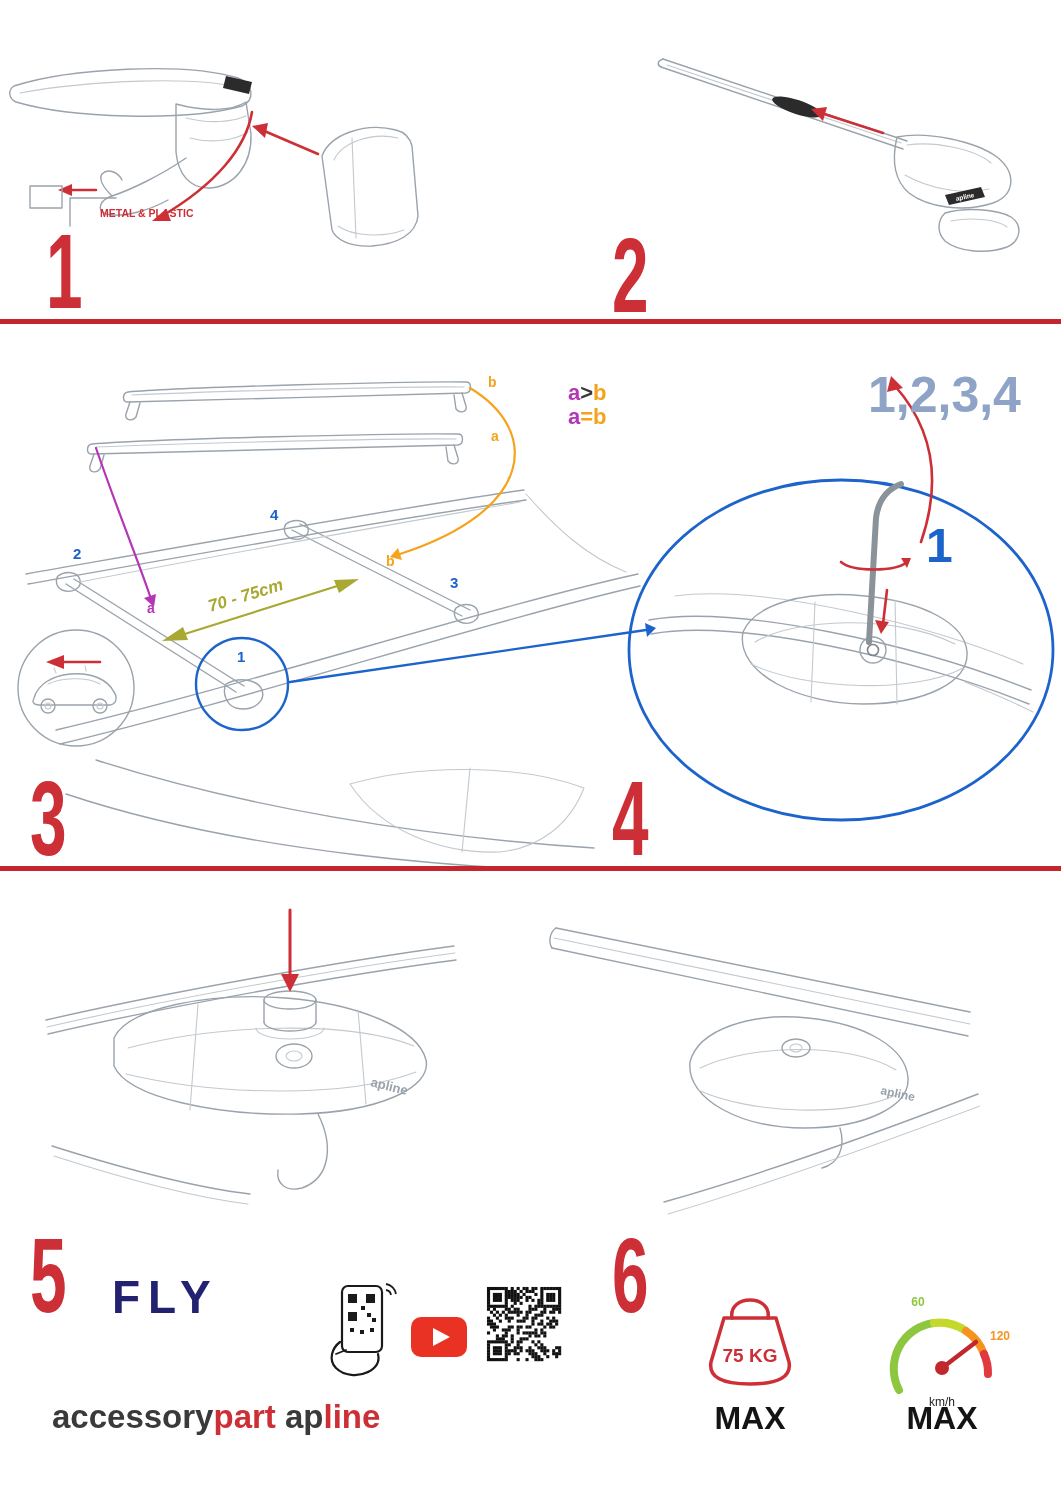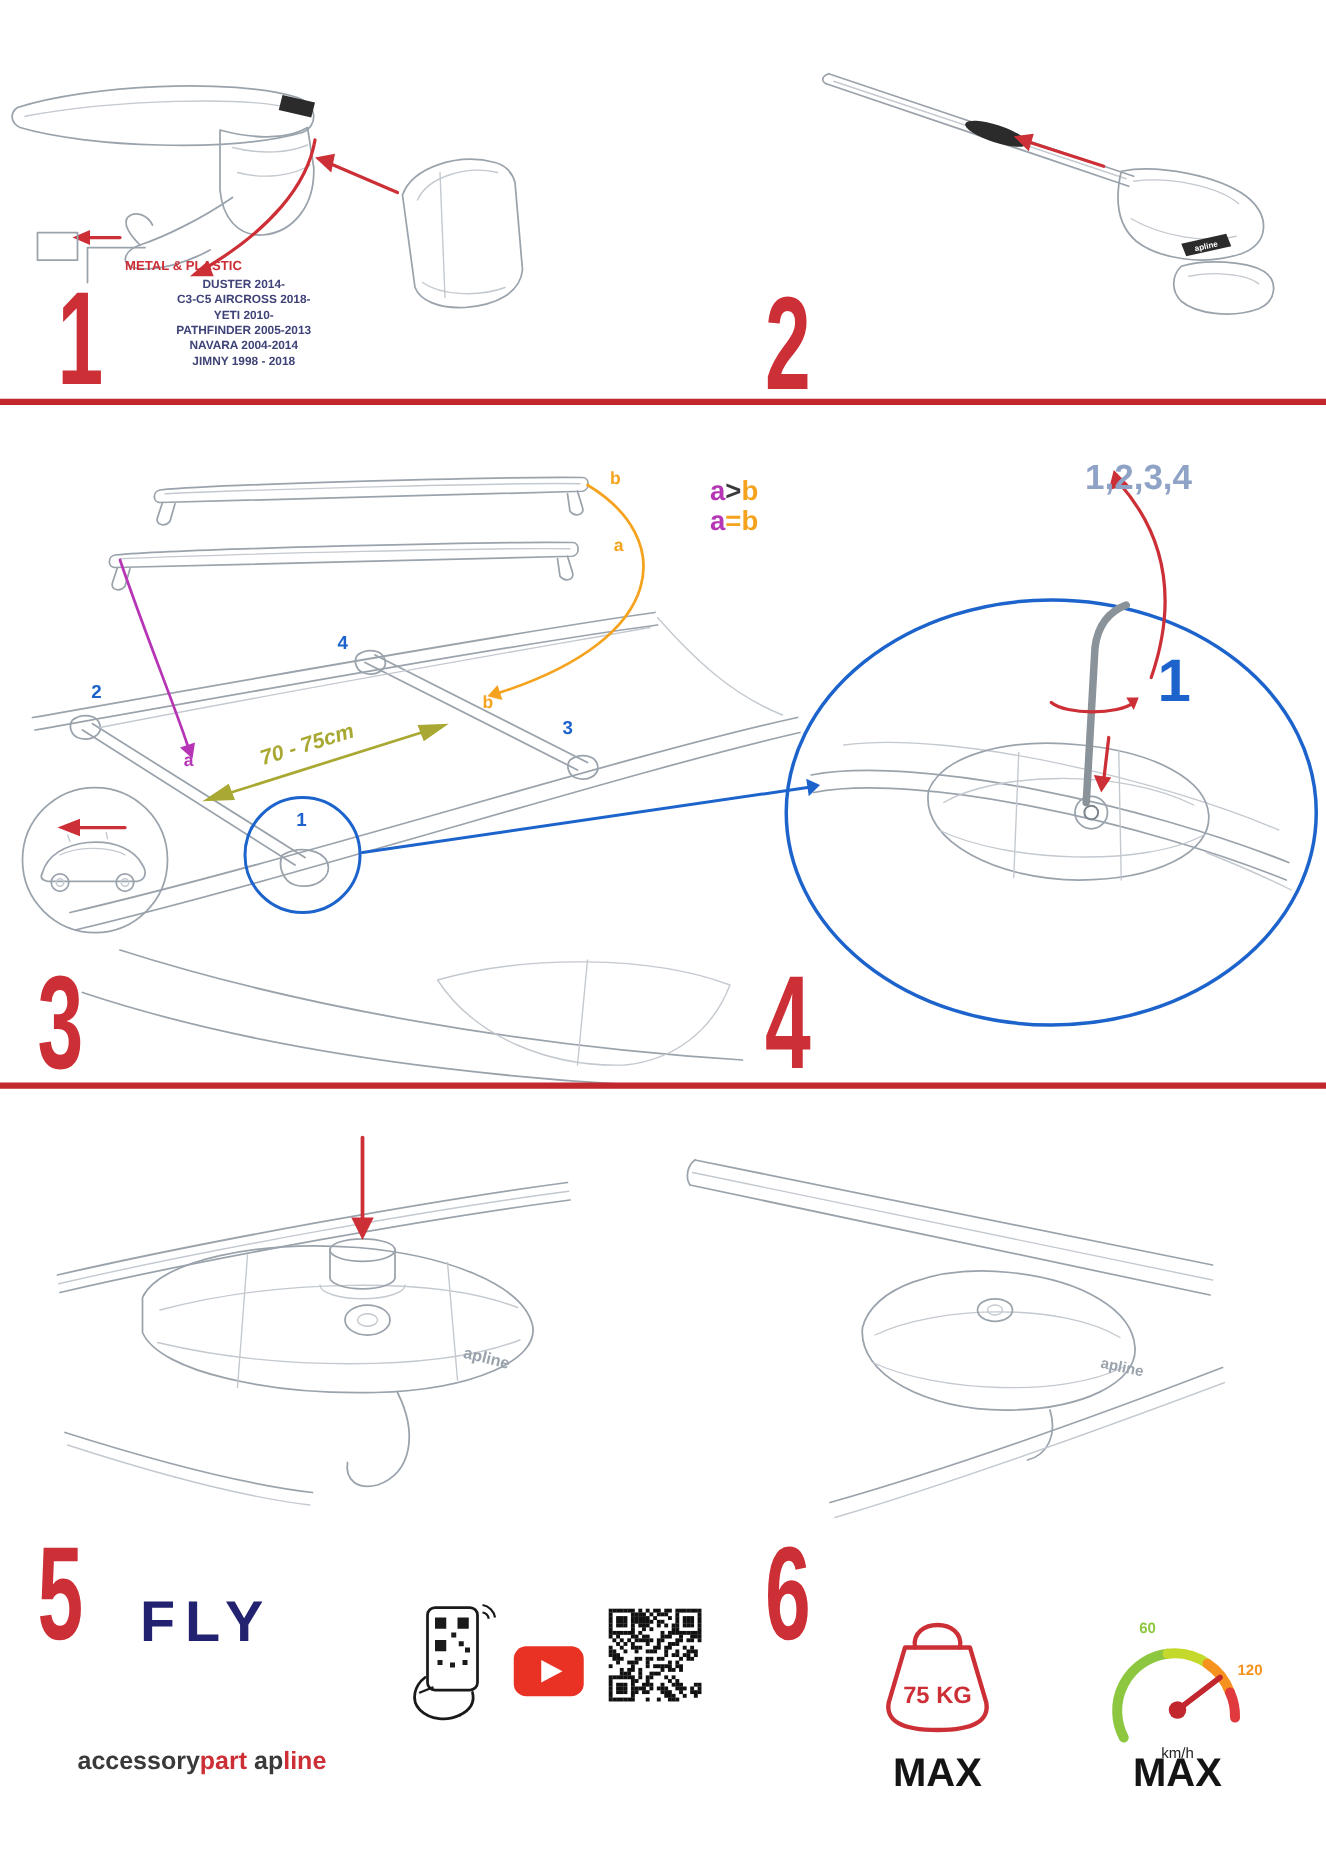--- a/index.html
+++ b/index.html
@@ -50,28 +50,20 @@
     <path class="redln" d="M252,74 C246,110 216,146 162,178"></path>
     <polygon class="redfill" points="152,183 166,171 171,183"></polygon>
     <line class="redln" x1="96" y1="152" x2="68" y2="152"></line>
     <polygon class="redfill" points="58,152 72,146 72,158"></polygon>
     <polyline class="ln" points="116,160 70,160 70,188"></polyline>
     <rect class="ln" x="30" y="148" width="32" height="22"></rect>
   </svg>
 
   <span class="num" style="left:46px;top:218px">1</span>
   <div class="lbl" style="left:100px;top:207px;width:190px;font-size:10.5px;color:#cd2f36">METAL &amp; PLASTIC</div>
-  <div class="abs models" style="left:100px;top:222px;width:190px">
-    <div>DUSTER 2014-</div>
-    <div>C3-C5 AIRCROSS 2018-</div>
-    <div>YETI 2010-</div>
-    <div>PATHFINDER 2005-2013</div>
-    <div>NAVARA 2004-2014</div>
-    <div>JIMNY 1998 - 2018</div>
-  </div>
 
   <svg class="abs" style="left:645px;top:45px" width="415" height="225" viewBox="0 0 415 225">
     <path class="ln" d="M18,14 L262,96"></path>
     <path class="ln" d="M16,22 L258,104"></path>
     <path class="lnl" d="M22,20 L256,98"></path>
     <path class="ln" d="M18,14 C12,16 12,20 16,22"></path>
     <ellipse class="darkfill" cx="152" cy="62" rx="26" ry="7" transform="rotate(18 152 62)"></ellipse>
     <path class="ln" d="M252,92 C282,86 330,96 352,112 C372,128 370,150 348,158 C318,168 282,162 264,148 C250,136 246,118 252,92 Z"></path>
     <path class="lnl" d="M262,100 C290,96 330,104 346,118"></path>
     <path class="lnl" d="M260,130 C284,144 320,150 344,144"></path>
@@ -177,21 +169,21 @@
     <circle class="lnd" cx="258" cy="298" r="5.5"></circle>
     <path class="keyln" d="M286,132 C270,138 263,150 261,166 L254,290"></path>
     <path class="redln" d="M226,210 C238,220 280,220 292,210"></path>
     <polygon class="redfill" points="296,206 286,206 292,216"></polygon>
     <line class="redln" x1="272" y1="238" x2="268" y2="272"></line>
     <polygon class="redfill" points="266,282 260,268 274,270"></polygon>
     <path class="lnl" d="M350,330 C380,342 402,352 418,360"></path>
     <path class="redln" d="M306,190 C330,120 312,70 280,34"></path>
     <polygon class="redfill" points="276,24 272,40 288,36"></polygon>
   </svg>
-  <span class="lbl" style="left:868px;top:366px;font-size:28px;color:#8fa3c7">1,2,3,4</span>
+  <span class="lbl" style="left:868px;top:366px;font-size:50px;color:#8fa3c7">1,2,3,4</span>
   <span class="lbl" style="left:926px;top:518px;font-size:48px;color:#1c63cc">1</span>
 
   <span class="num" style="left:30px;top:765px">3</span>
   <span class="num" style="left:612px;top:765px">4</span>
 
   <div class="divider" style="top:866px"></div>
 
   <svg class="abs" style="left:18px;top:888px" width="465" height="335" viewBox="0 0 465 335">
     <path class="ln" d="M28,132 C150,104 330,72 436,58"></path>
     <path class="ln" d="M30,146 C150,118 330,86 438,72"></path>
@@ -229,21 +221,21 @@
     <path class="ln" d="M300,256 C306,276 298,292 282,296"></path>
     <path class="ln" d="M124,330 C230,300 360,252 438,222"></path>
     <path class="lnl" d="M128,342 C230,312 360,264 440,234"></path>
     <text class="logo-txt" x="340" y="222" font-size="12" transform="rotate(12 340 222)">apline</text>
   </svg>
 
   <span class="num" style="left:30px;top:1222px">5</span>
   <span class="num" style="left:612px;top:1222px">6</span>
 
   <span class="lbl" style="left:112px;top:1270px;font-size:46px;color:#232270;letter-spacing:8px">FLY</span>
-  <div class="lbl" style="left:62px;top:1398px;font-size:20px">
+  <div class="lbl" style="left:52px;top:1398px;font-size:33px">
     <span style="color:#3a3a3a">accessory</span><span style="color:#cd2f36">part</span><span>&nbsp;</span><span style="color:#3a3a3a">ap</span><span style="color:#cd2f36">line</span>
   </div>
 
   <svg class="abs" style="left:320px;top:1280px" width="80" height="98" viewBox="0 0 80 98">
     <rect x="22" y="6" width="40" height="66" rx="6" fill="none" stroke="#1a1a1a" stroke-width="2.2"></rect>
     <g fill="#1a1a1a">
       <rect x="28" y="14" width="9" height="9"></rect>
         <rect x="46" y="14" width="9" height="9"></rect>
         <rect x="28" y="32" width="9" height="9"></rect>
       <rect x="47" y="33" width="4" height="4"></rect>

